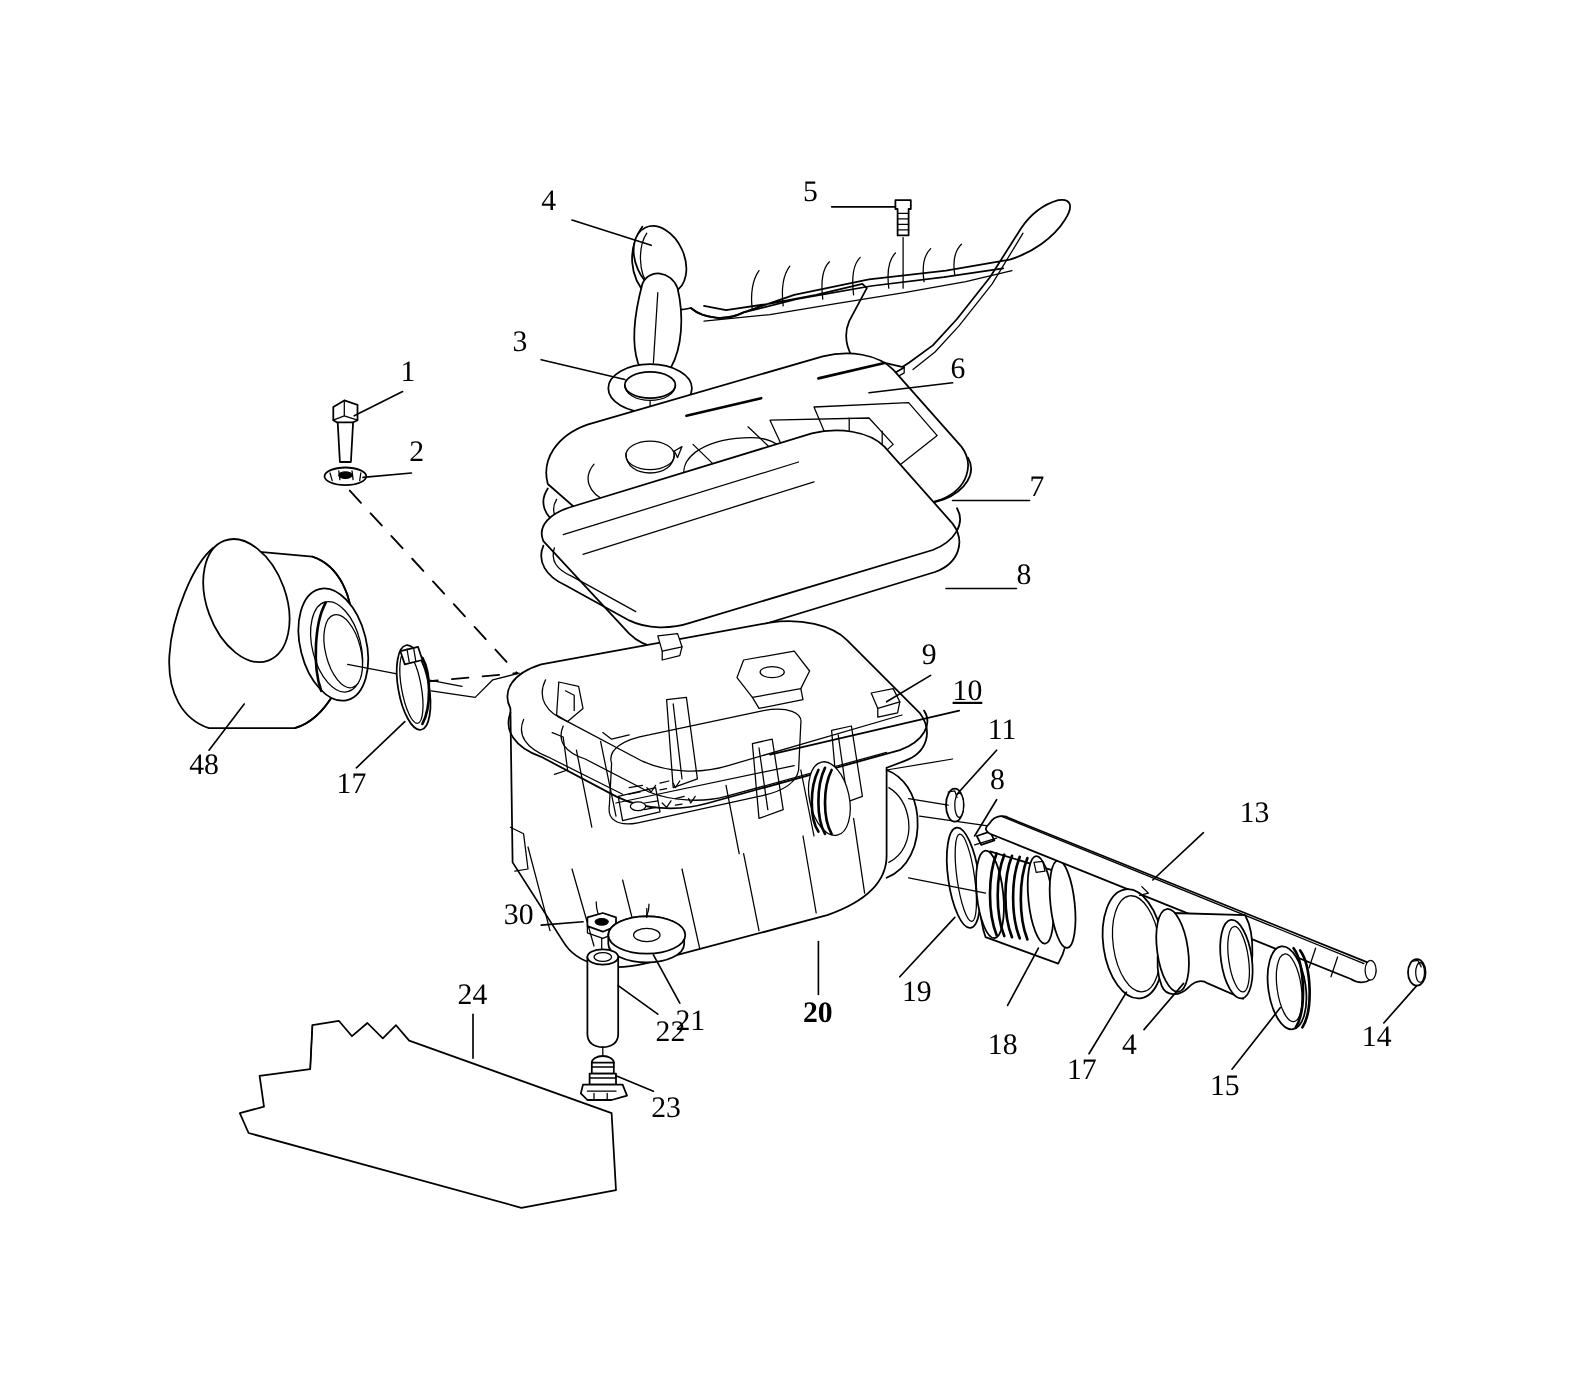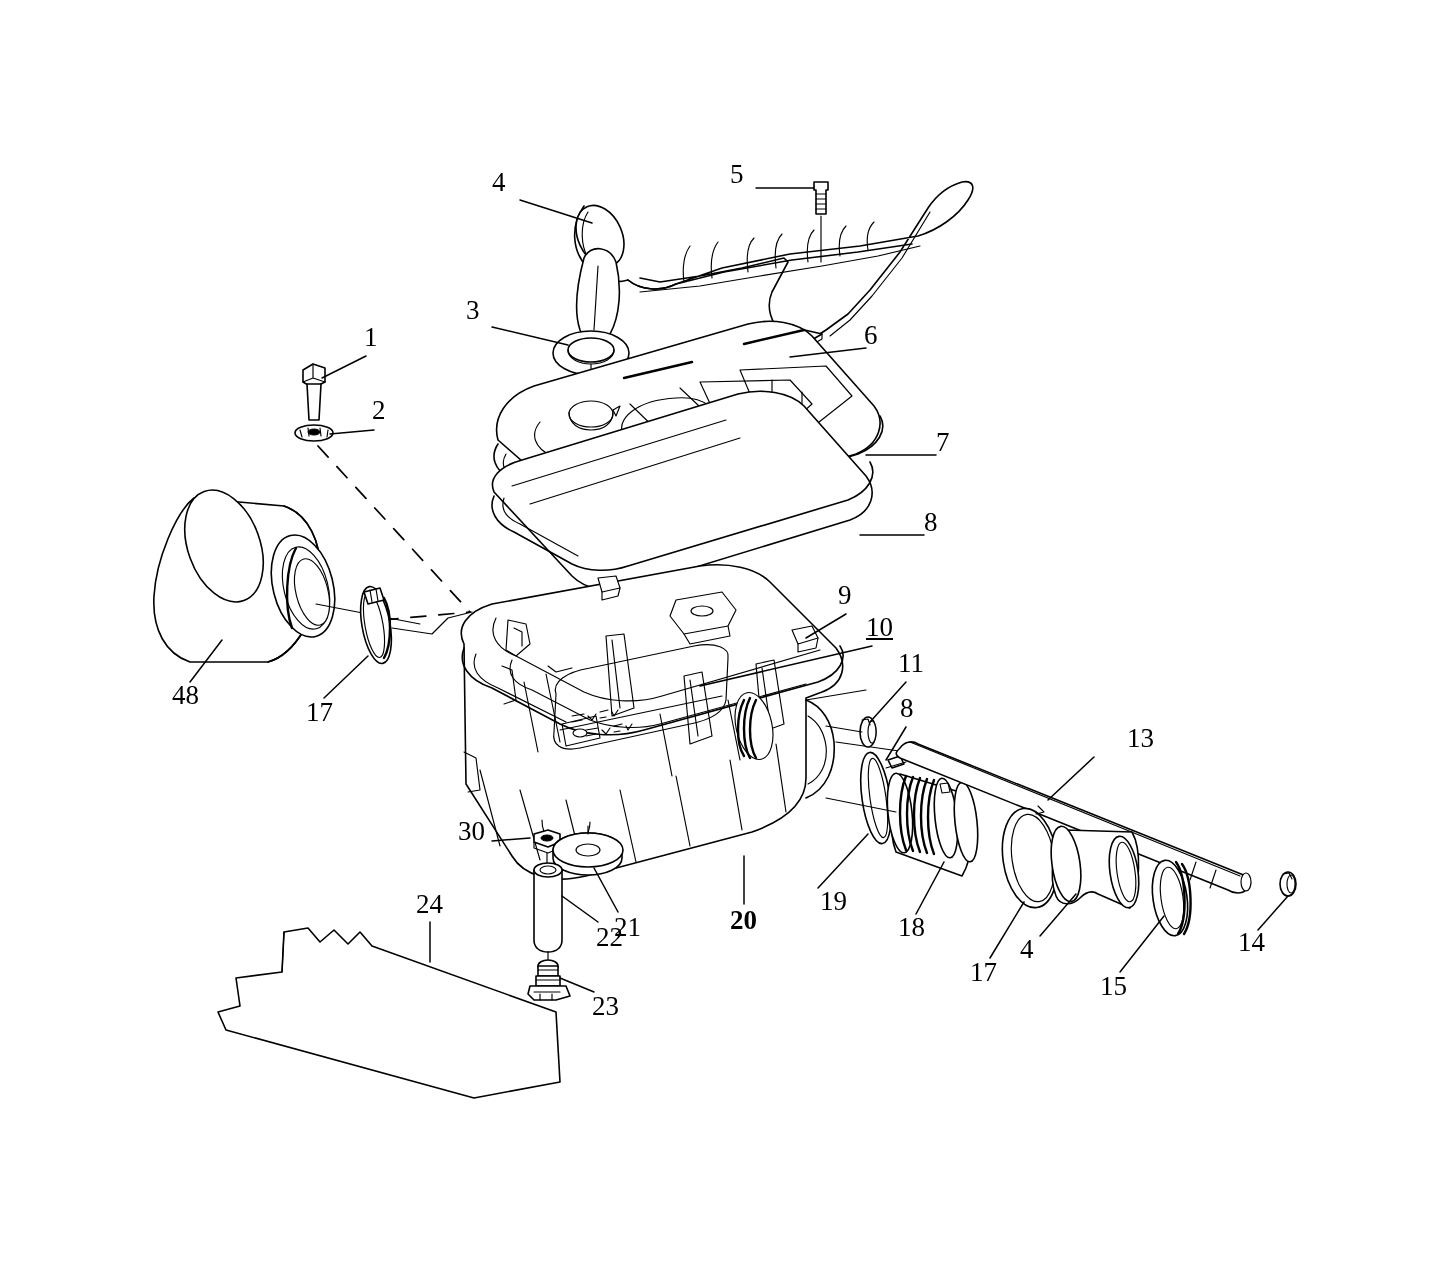--- a/index.html
+++ b/index.html
@@ -386,21 +386,21 @@
 <div class="callout" style="left:924px;top:509px;">8</div>
 <div class="callout" style="left:838px;top:582px;">9</div>
 <div class="callout" style="left:866px;top:614px;text-decoration:underline;">10</div>
 <div class="callout" style="left:898px;top:650px;">11</div>
 <div class="callout" style="left:900px;top:695px;">8</div>
 <div class="callout" style="left:1090px;top:725px;margin-left:37px;">13</div>
 <div class="callout" style="left:1238px;top:929px;">14</div>
 <div class="callout" style="left:1100px;top:973px;">15</div>
 <div class="callout" style="left:1020px;top:936px;">4</div>
 <div class="callout" style="left:970px;top:959px;">17</div>
-<div class="callout" style="left:898px;top:914px;">18</div>
+<div class="callout" style="left:898px;top:936px;">18</div>
 <div class="callout" style="left:800px;top:888px;margin-left:20px;">19</div>
 <div class="callout" style="left:730px;top:907px;font-weight:bold;">20</div>
 <div class="callout" style="left:614px;top:914px;">21</div>
 <div class="callout" style="left:596px;top:924px;">22</div>
 <div class="callout" style="left:592px;top:993px;">23</div>
 <div class="callout" style="left:416px;top:891px;">24</div>
 <div class="callout" style="left:458px;top:818px;">30</div>
 <div class="callout" style="left:172px;top:682px;">48</div>
 <div class="callout" style="left:306px;top:699px;">17</div>
 

